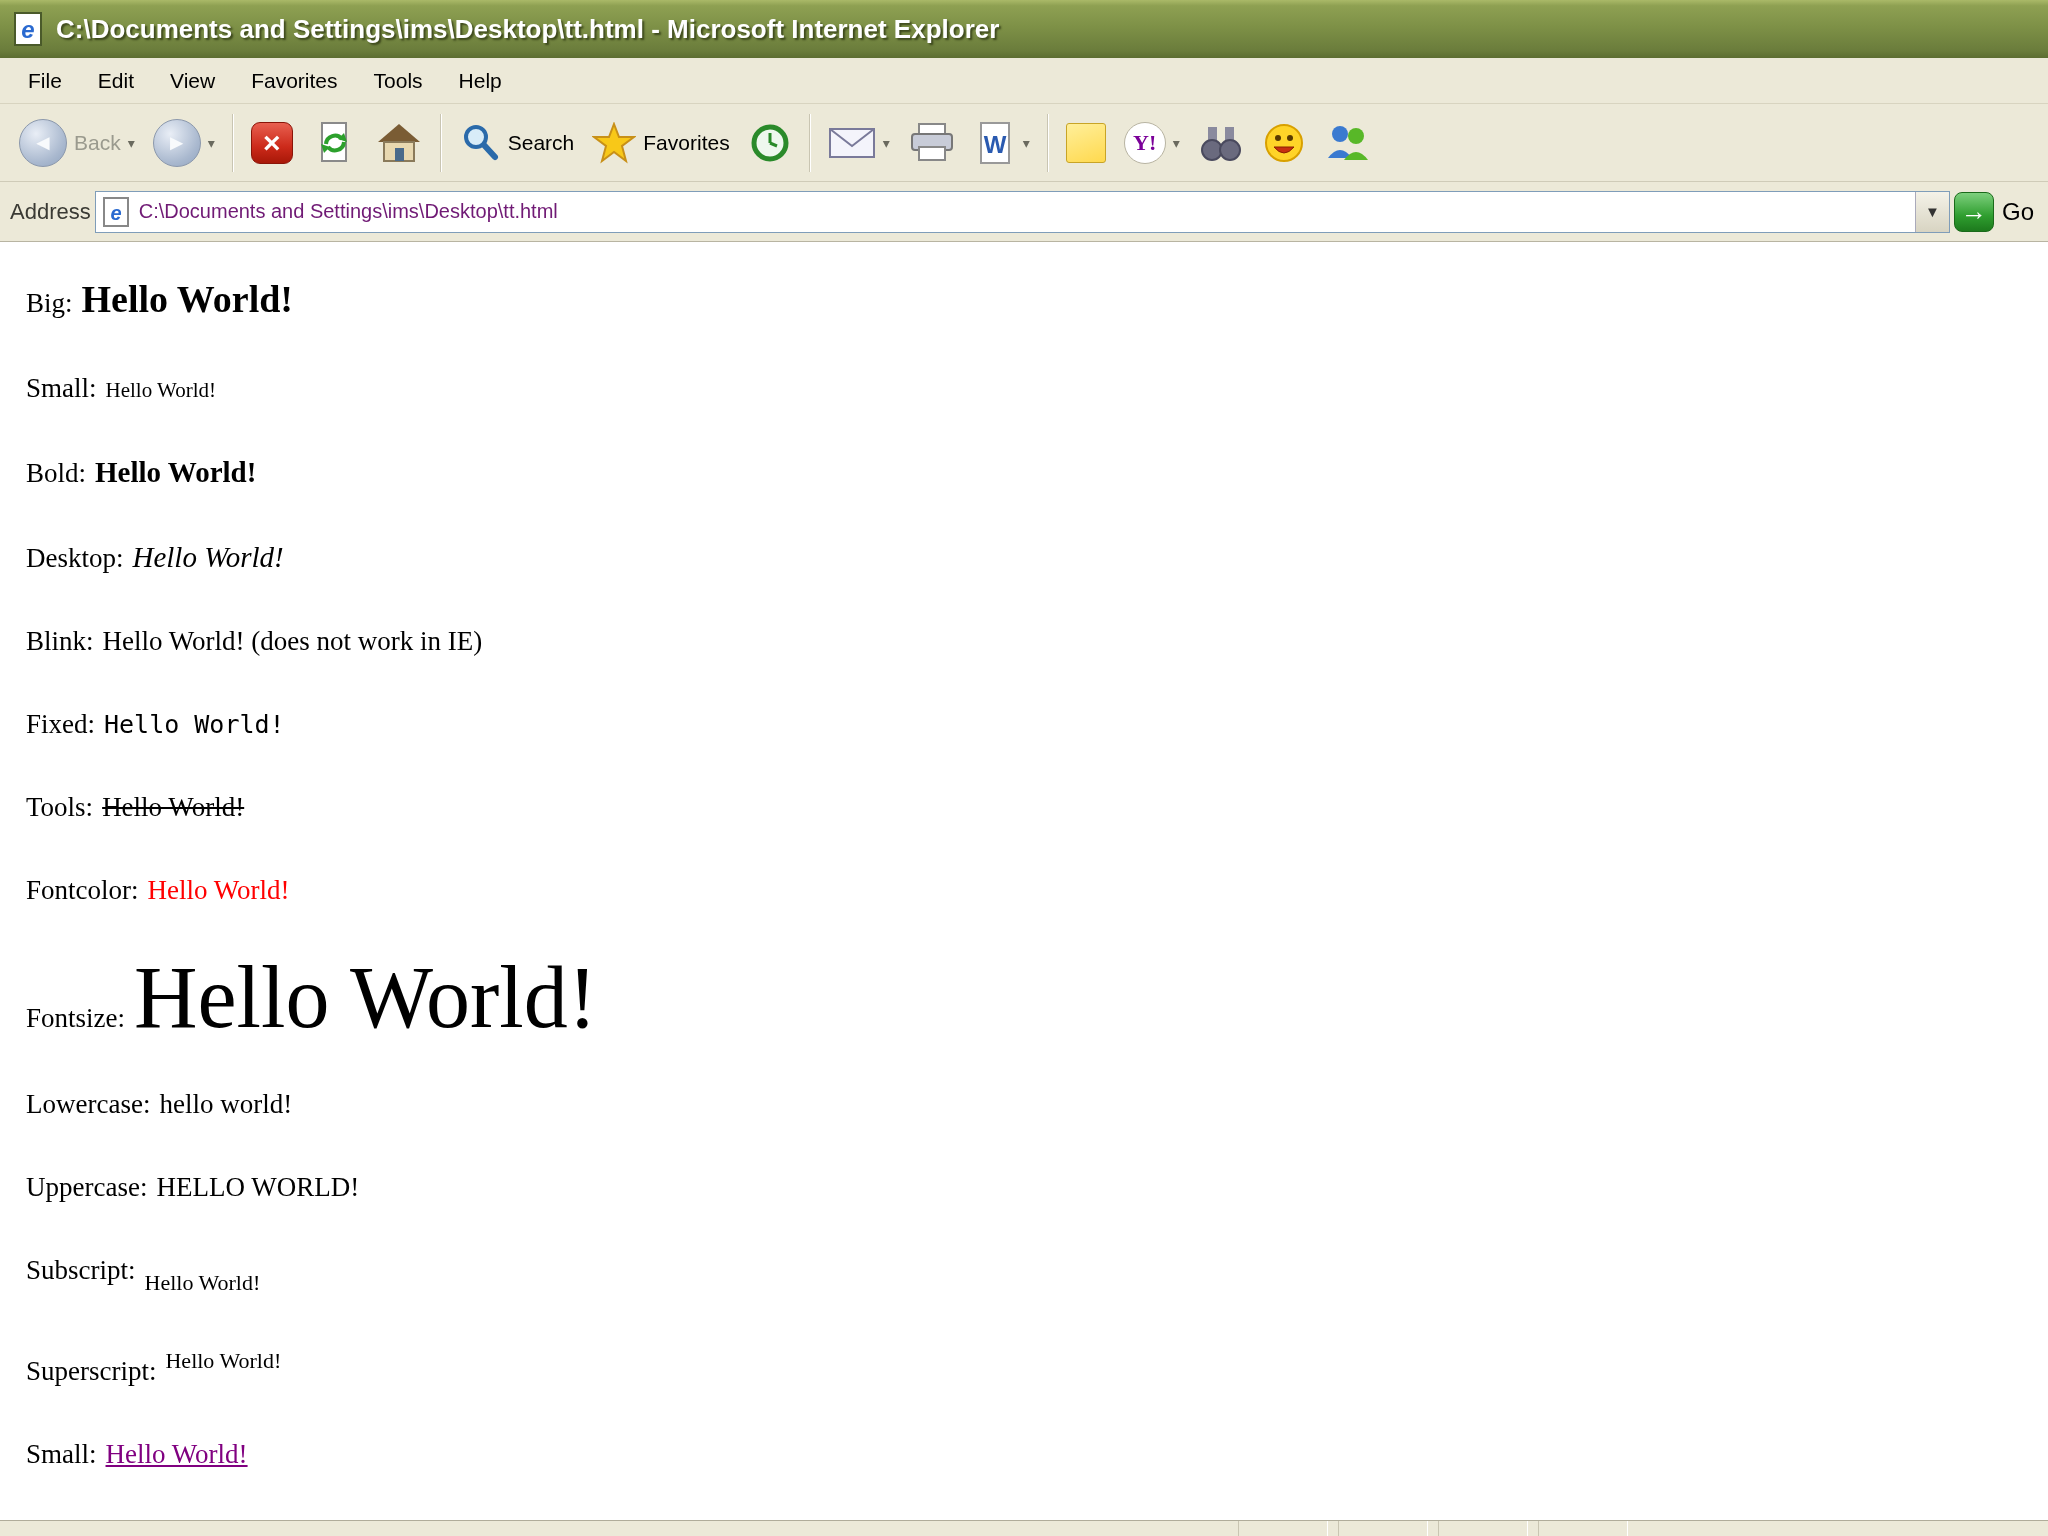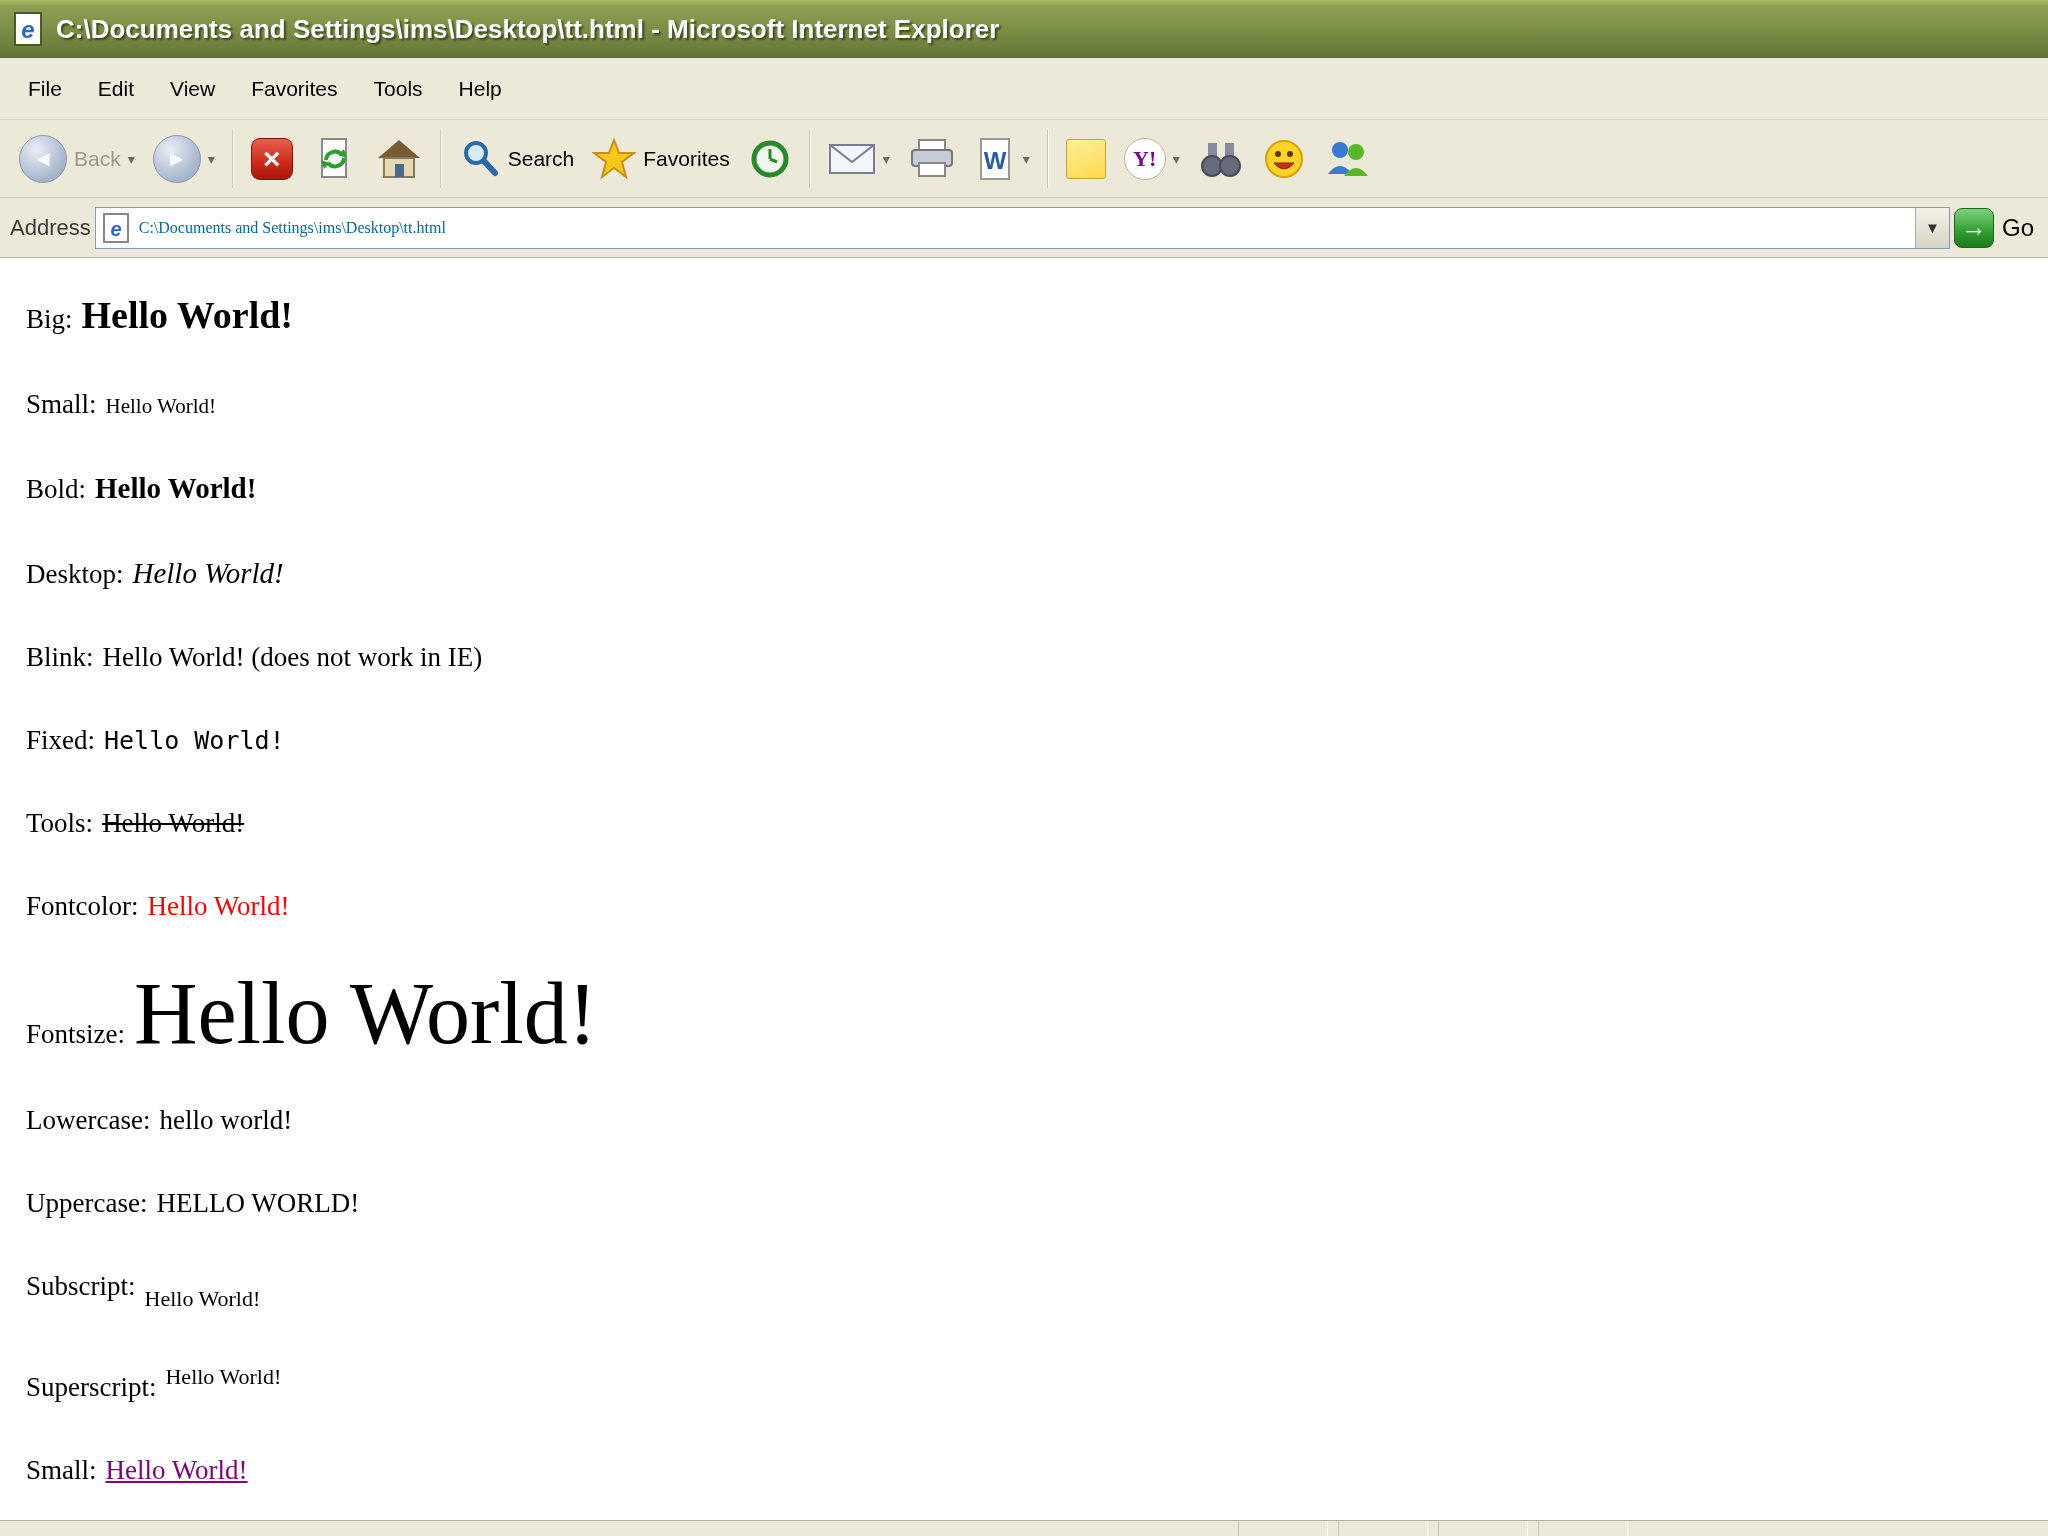--- a/index.html
+++ b/index.html
@@ -12,21 +12,21 @@
     background: linear-gradient(180deg, #aab968 0%, #8ea052 10%, #7e9147 45%, #6a7c3b 88%, #5c6d31 100%);
   }
   .titlebar-icon { width: 34px; height: 38px; display: flex; align-items: center; justify-content: center; }
   .titlebar-title {
     color: #ffffff; font-weight: bold; font-size: 26px;
     text-shadow: 2px 2px 2px rgba(40,50,15,0.75); white-space: nowrap;
   }
 
   
   .menubar {
-    height: 62px; background: #ece9d8; display: flex; align-items: center;
+    height: 46px; background: #ece9d8; display: flex; align-items: center;
     padding: 0 10px; border-bottom: 1px solid #d8d4c0; font-size: 21px; color: #000;
   }
   .menu-item { padding: 8px 18px; cursor: default; }
 
   
   .toolbar {
     height: 78px; background: #ece9d8; display: flex; align-items: center;
     padding: 0 10px; border-bottom: 1px solid #cfcbb8;
   }
   .tb-btn { display: flex; align-items: center; gap: 7px; padding: 4px 9px; font-size: 21px; }
@@ -60,21 +60,21 @@
   
   .addressbar {
     height: 60px; background: #ece9d8; display: flex; align-items: center;
     padding: 0 10px; gap: 4px; border-bottom: 1px solid #b8b4a2;
   }
   .addr-label { font-size: 22px; color: #3a3a34; }
   .addr-combo {
     flex: 1; height: 42px; background: #ffffff; border: 1px solid #7f9db9;
     display: flex; align-items: center; padding-left: 6px; gap: 9px;
   }
-  .addr-text { flex: 1; font-size: 16px; color: #0369a1; white-space: nowrap; overflow: hidden; font-family: Liberation Serif, serif; }
+  .addr-text { flex: 1; font-size: 20px; color: #701a75; white-space: nowrap; overflow: hidden; }
   .addr-drop {
     width: 34px; height: 40px; background: linear-gradient(180deg, #f4f2e8, #d8d4c2);
     border-left: 1px solid #aab; display: flex; align-items: center; justify-content: center;
     font-size: 15px; color: #333;
   }
   .go-wrap { display: flex; align-items: center; gap: 8px; padding-right: 4px; }
   .go-icon {
     width: 40px; height: 40px; border-radius: 8px;
     background: linear-gradient(180deg, #7ed07e 0%, #2f9e2f 60%, #1d7a1d 100%);
     border: 1px solid #1a6a1a; color: #fff; font-size: 26px; font-weight: bold;

